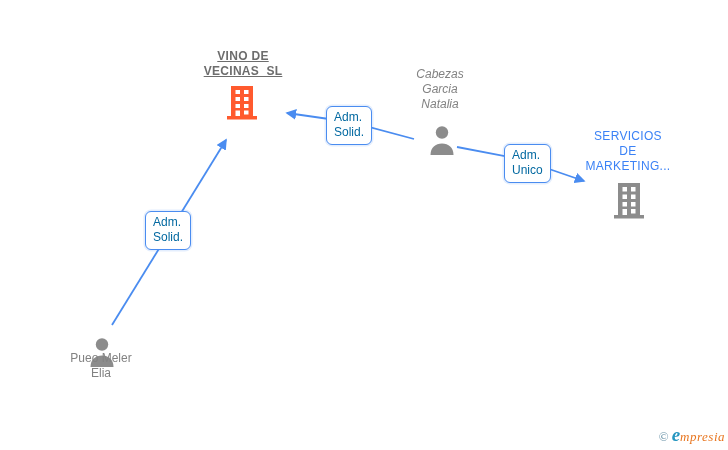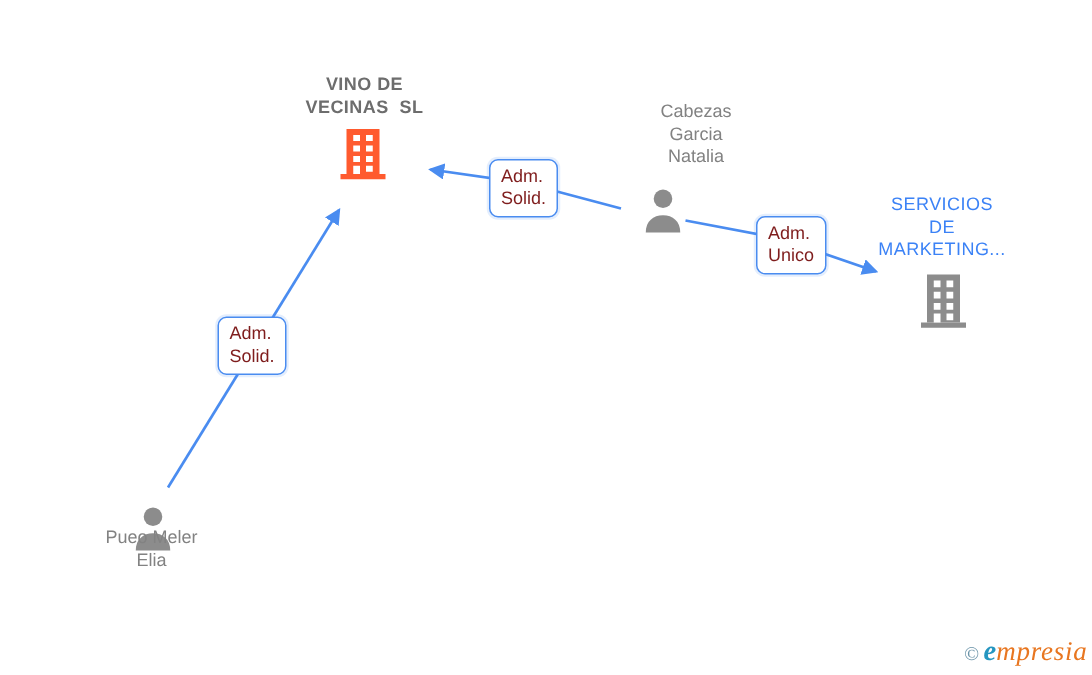--- a/index.html
+++ b/index.html
@@ -32,36 +32,37 @@
     z-index: 3;
     cursor: pointer;
   }
   .company-label {
     color: #3b82f6;
     letter-spacing: 0.3px;
   }
   .company-label.bold {
     font-weight: bold;
     color: #6d6d6d;
+    text-decoration: underline;
   }
   .node-icon {
     position: absolute;
     z-index: 3;
     cursor: pointer;
   }
   .edge-label {
     position: absolute;
     z-index: 2;
     background: #ffffff;
     border: 1.6px solid #4a8cf0;
     border-radius: 6px;
     padding: 3px 7px 4px 7px;
     font-size: 12px;
     line-height: 15px;
-    color: #7f1d1d;
+    color: #0369a1;
     white-space: pre;
     box-shadow: 0 0 0 1.5px rgba(74,140,240,0.15);
     min-width: 30px;
   }
   .footer-logo {
     position: absolute;
     right: 3px;
     bottom: 4px;
     z-index: 3;
     font-family: "Liberation Serif", serif;
@@ -75,21 +76,21 @@
     font-size: 13px;
     margin-right: 3px;
   }
   .footer-logo .brand-e {
     color: #2596c0;
     font-size: 19px;
     font-weight: bold;
   }
   .footer-logo .brand-rest {
     color: #e87620;
-    font-size: 18px;
+    font-size: 13px;
     letter-spacing: 0.5px;
   }
 </style>
 </head>
 <body>
 
 <div class="canvas">
 
   <svg class="edges-layer" width="728" height="450" viewBox="0 0 728 450">
     <defs>
@@ -117,21 +118,21 @@
     <rect x="11.5" y="5" width="4.5" height="4" fill="#ffffff"></rect>
     <rect x="20" y="5" width="4.5" height="4" fill="#ffffff"></rect>
     <rect x="11.5" y="12" width="4.5" height="4" fill="#ffffff"></rect>
     <rect x="20" y="12" width="4.5" height="4" fill="#ffffff"></rect>
     <rect x="11.5" y="19" width="4.5" height="4" fill="#ffffff"></rect>
     <rect x="20" y="19" width="4.5" height="4" fill="#ffffff"></rect>
     <rect x="11.5" y="25.5" width="4.5" height="5.5" fill="#ffffff"></rect>
     <rect x="20" y="25.5" width="4.5" height="4" fill="#ffffff"></rect>
   </svg>
 
-  <div class="node-label" style="left:464px; top:67px;">Cabezas
+  <div class="node-label" style="left:440px; top:67px;font-style:italic;">Cabezas
 Garcia
 Natalia</div>
   <svg class="node-icon" style="left:426px; top:124px;" width="32" height="32" viewBox="0 0 32 32">
     <circle cx="16" cy="8.5" r="6.2" fill="#8c8c8c"></circle>
     <path d="M4.5 31 c0-7.5 5-11.5 11.5-11.5 s11.5 4 11.5 11.5 z" fill="#8c8c8c"></path>
   </svg>
 
   <div class="node-label company-label" style="left:628px; top:129px;">SERVICIOS
 DE
 MARKETING...</div>

